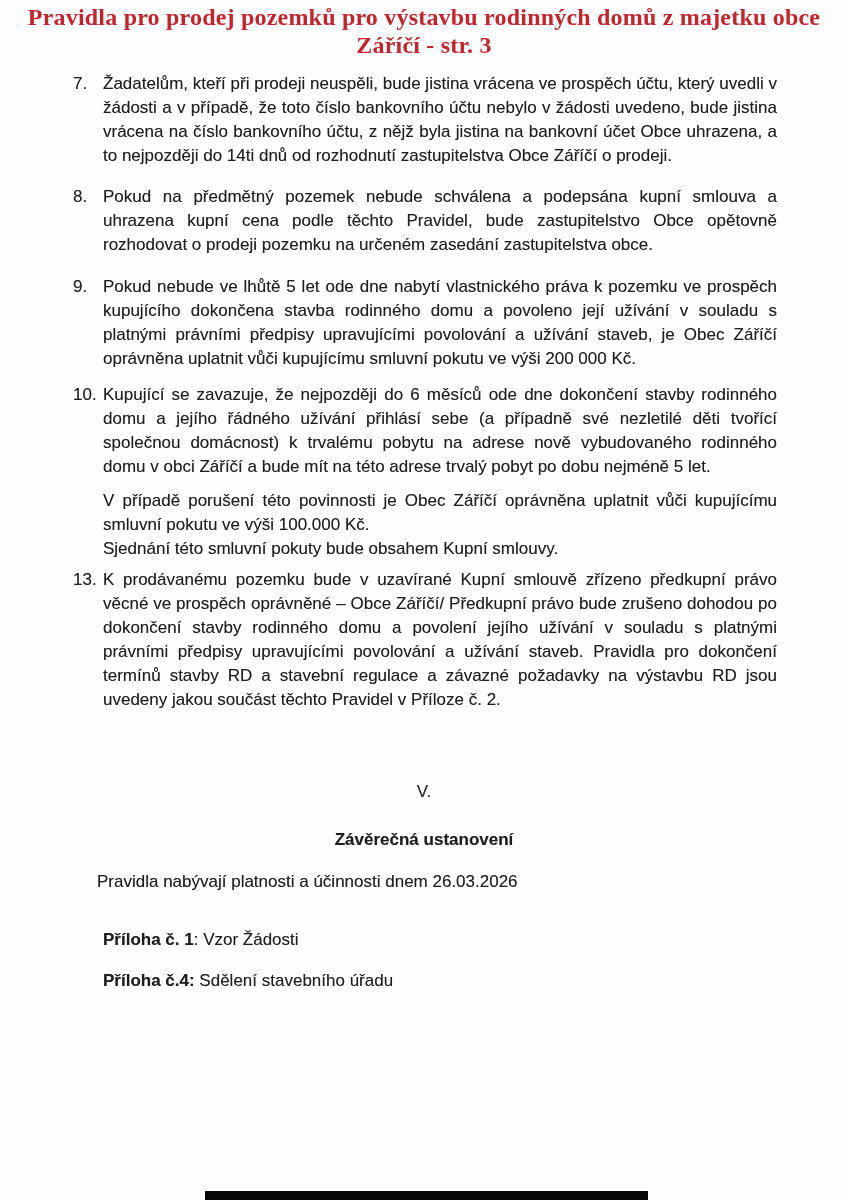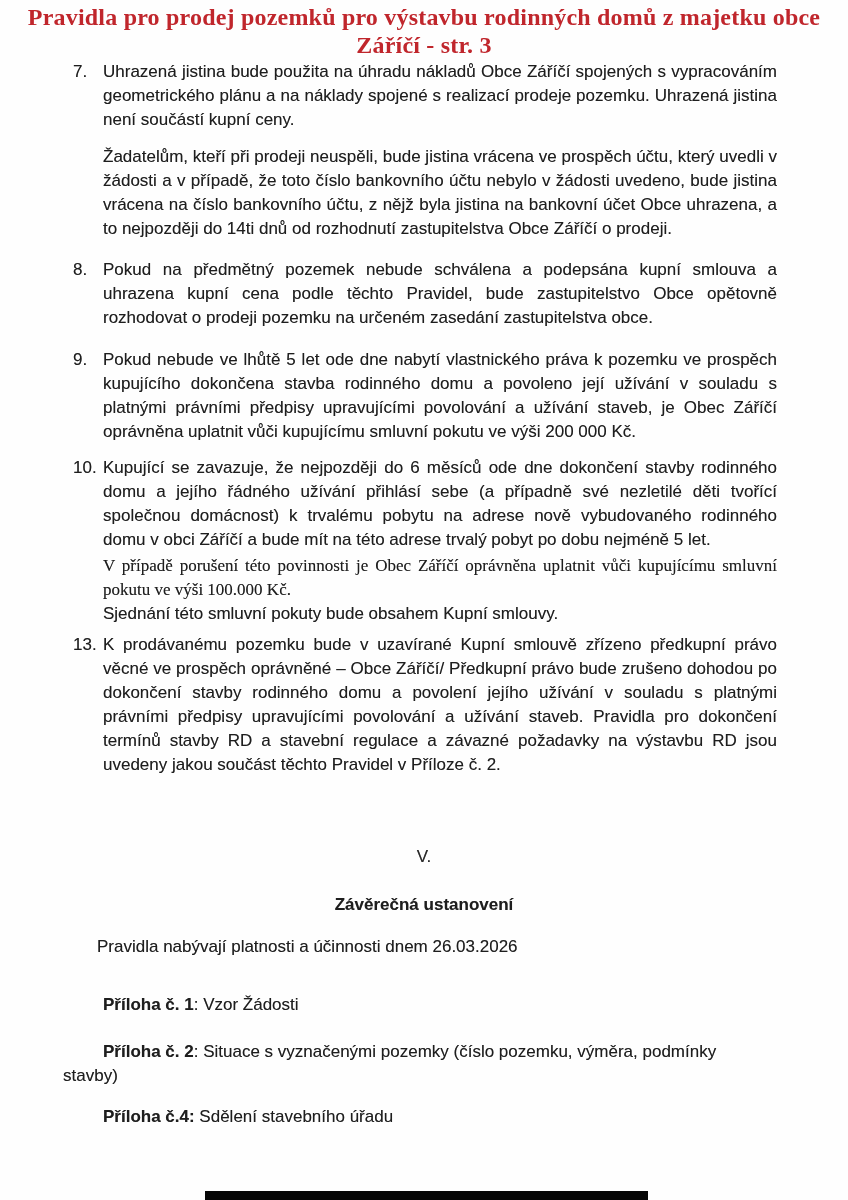--- a/index.html
+++ b/index.html
@@ -42,21 +42,21 @@
     width: 30px;
     text-align: left;
     white-space: nowrap;
   }
   
   .item-7 { margin-top: 1px; }
   .item-7 .p2 { margin-top: 13px; }
   .item-8 { margin-top: 17px; }
   .item-9 { margin-top: 18px; }
   .item-10 { margin-top: 12px; }
-  .item-10 .p2 { margin-top: 2px; font-family: Liberation Serif, serif; }
+  .item-10 .p2 { margin-top: 10px; }
   .item-11 { margin-top: 7px; }
 
   .section-numeral {
     margin-top: 68px;
     text-align: center;
     color: #2a2a2a;
   }
   .section-heading {
     margin-top: 24px;
     text-align: center;
@@ -84,21 +84,20 @@
 <body>
 
 <div class="page">
 
   <h1 class="doc-title"><span>Pravidla pro prodej pozemků pro výstavbu rodinných domů z majetku obce</span><br><span>Záříčí - str. 3</span></h1>
 
   <div class="list body-text">
 
     <div class="list-item item-7">
       <span class="num">7.</span>
-      <p class="p1">Uhrazená jistina bude použita na úhradu nákladů Obce Záříčí spojených s vypracováním geometrického plánu a na náklady spojené s realizací prodeje pozemku. Uhrazená jistina není součástí kupní ceny.</p>
       <p class="p2">Žadatelům, kteří při prodeji neuspěli, bude jistina vrácena ve prospěch účtu, který uvedli v žádosti a v případě, že toto číslo bankovního účtu nebylo v žádosti uvedeno, bude jistina vrácena na číslo bankovního účtu, z nějž byla jistina na bankovní účet Obce uhrazena, a to nejpozději do 14ti dnů od rozhodnutí zastupitelstva Obce Záříčí o prodeji.</p>
     </div>
 
     <div class="list-item item-8">
       <span class="num">8.</span>
       <p class="p1">Pokud na předmětný pozemek nebude schválena a podepsána kupní smlouva a uhrazena kupní cena podle těchto Pravidel, bude zastupitelstvo Obce opětovně rozhodovat o prodeji pozemku na určeném zasedání zastupitelstva obce.</p>
     </div>
 
     <div class="list-item item-9">
       <span class="num">9.</span>
@@ -122,21 +121,20 @@
   <div class="section-numeral body-text">V.</div>
 
   <div class="section-heading body-text">Závěrečná ustanovení</div>
 
   <div class="effective-line body-text">Pravidla nabývají platnosti a účinnosti dnem 26.03.2026</div>
 
   <div class="attachments body-text">
 
     <p class="attachment att-1"><span class="label">Příloha č. 1</span><span>: Vzor Žádosti</span></p>
 
-    <p class="attachment att-2"><span class="label">Příloha č. 2</span><span>: Situace s vyznačenými pozemky (číslo pozemku, výměra, podmínky stavby)</span></p>
 
 
     <p class="attachment att-4"><span class="label">Příloha č.4:</span><span> Sdělení stavebního úřadu</span></p>
 
   </div>
 
   <div class="bottom-bar"></div>
 
 </div>
 

